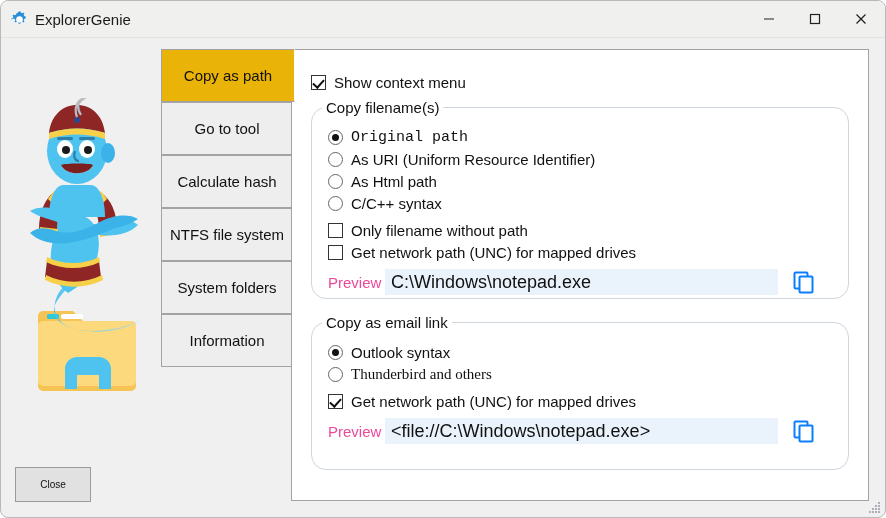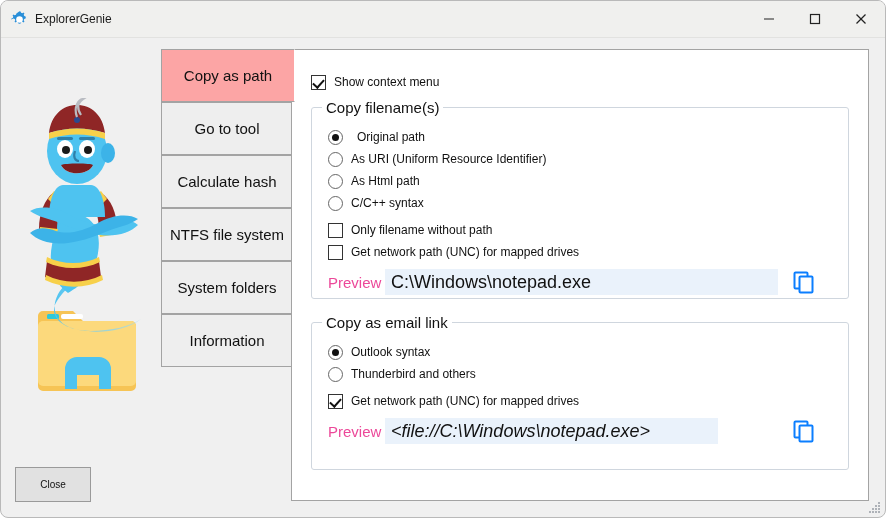--- a/index.html
+++ b/index.html
@@ -22,21 +22,21 @@
     position:absolute;left:0;top:0;width:884px;height:37px;
     background:#f0f0ee;
     border-bottom:1px solid #e2e2e0;
     box-sizing:border-box;
   }
   #app-icon{
     position:absolute;left:9px;top:9px;width:19px;height:19px;
   }
   #title-text{
     position:absolute;left:34px;top:9px;
-    font-size:12px;color:#1b1b1b;line-height:19px;
+    font-size:15px;color:#1b1b1b;line-height:19px;
     white-space:nowrap;
   }
   .winbtn{
     position:absolute;top:0;width:46px;height:36px;
     display:flex;align-items:center;justify-content:center;
     cursor:default;
   }
   #btn-min{right:93px;}
   #btn-max{right:47px;}
   #btn-close{right:1px;}
@@ -66,21 +66,21 @@
     box-sizing:border-box;
     background:#eeeeee;
     border:1px solid #a3a3a3;
     border-right:1px solid #a3a3a3;
     display:flex;align-items:center;justify-content:center;
     font-size:15px;color:#111;
     cursor:default;
     white-space:nowrap;
   }
   .tab.selected{
-    background:#fca5a5;
+    background:#eab308;
     border:1px solid #a3a3a3;
     border-right:1px solid #ffffff;
     z-index:5;
     width:134px;
   }
 
   
   #panel{
     position:absolute;left:290px;top:48px;width:578px;height:452px;
     background:#ffffff;
@@ -102,29 +102,29 @@
   }
   .rad{
     position:absolute;width:15px;height:15px;border-radius:50%;
     border:1px solid #666;background:#ffffff;box-sizing:border-box;
   }
   .rad.checked:after{
     content:"";position:absolute;left:3px;top:3px;
     width:7px;height:7px;border-radius:50%;background:#111;
   }
   .lbl{
-    position:absolute;font-size:12px;color:#111;
+    position:absolute;font-size:15px;color:#111;
     white-space:nowrap;line-height:17px;
   }
 
   
   .group{
     position:absolute;
     border:1px solid #cfd6de;
-    border-radius:3px;
+    border-radius:15px;
     box-sizing:border-box;
     padding-left:24px;
   }
   .group-title{
     position:absolute;top:-9px;left:10px;
     background:#ffffff;padding:0 4px;
     font-size:15px;color:#111;white-space:nowrap;
   }
 
   .preview-label{
@@ -250,21 +250,21 @@
 
   <div id="panel">
 
     <div class="chk checked" style="left:19px;top:25px;"></div>
     <div class="lbl" style="left:42px;top:24px;">Show context menu</div>
 
     <div class="group" style="left:19px;top:57px;width:538px;height:192px;">
       <span class="group-title">Copy filename(s)</span>
 
       <div class="rad checked" style="left:16px;top:22px;"></div>
-      <div class="lbl" style="left:45px;top:21px;">Original path</div>
+      <div class="lbl" style="left:39px;top:21px;font-family:Liberation Mono, monospace;">Original path</div>
 
       <div class="rad" style="left:16px;top:44px;"></div>
       <div class="lbl" style="left:39px;top:43px;">As URI (Uniform Resource Identifier)</div>
 
       <div class="rad" style="left:16px;top:66px;"></div>
       <div class="lbl" style="left:39px;top:65px;">As Html path</div>
 
       <div class="rad" style="left:16px;top:88px;"></div>
       <div class="lbl" style="left:39px;top:87px;">C/C++ syntax</div>
 
@@ -284,27 +284,27 @@
       </div>
     </div>
 
     <div class="group" style="left:19px;top:272px;width:538px;height:148px;">
       <span class="group-title">Copy as email link</span>
 
       <div class="rad checked" style="left:16px;top:22px;"></div>
       <div class="lbl" style="left:39px;top:21px;">Outlook syntax</div>
 
       <div class="rad" style="left:16px;top:44px;"></div>
-      <div class="lbl" style="left:39px;top:43px;">Thunderbird and others</div>
+      <div class="lbl" style="left:39px;top:43px;font-family:Liberation Serif, serif;">Thunderbird and others</div>
 
       <div class="chk checked" style="left:16px;top:71px;"></div>
       <div class="lbl" style="left:39px;top:70px;">Get network path (UNC) for mapped drives</div>
 
       <div class="preview-label" style="left:16px;top:100px;">Preview</div>
-      <input class="preview-field" style="left: 73px; top: 95px; width: 333px; font-style: italic;" readonly="" value="&lt;file://C:\Windows\notepad.exe&gt;">
+      <input class="preview-field" style="left: 73px; top: 95px; width: 393px;" readonly="" value="&lt;file://C:\Windows\notepad.exe&gt;">
       <div class="copy-btn" style="left:478px;top:95px;">
         <svg width="26" height="26" viewBox="0 0 26 26">
           <rect x="4.5" y="3.5" width="13" height="16" rx="1" fill="none" stroke="#0b7eff" stroke-width="2"></rect>
           <rect x="9.5" y="7.5" width="13" height="16" rx="1" fill="#ffffff" stroke="#0b7eff" stroke-width="2"></rect>
         </svg>
       </div>
     </div>
   </div>
 
   <div id="grip">

